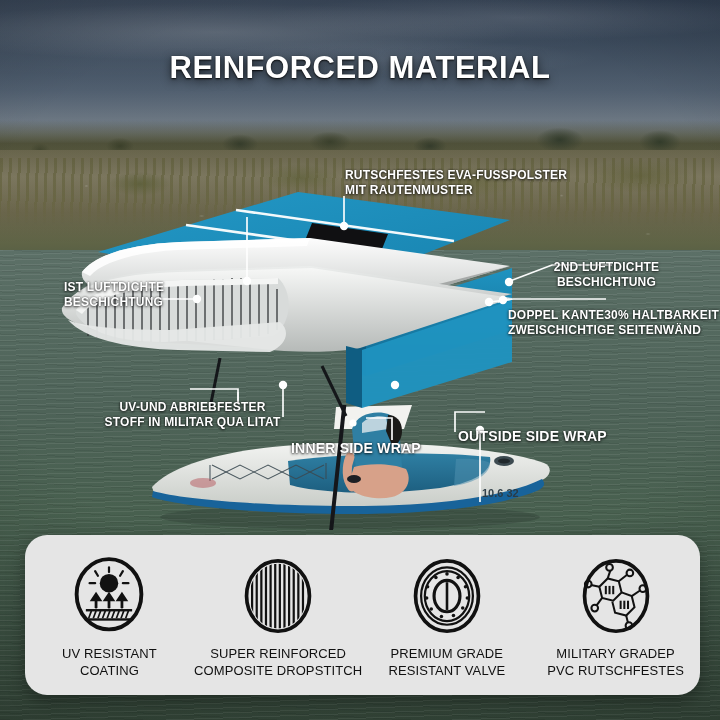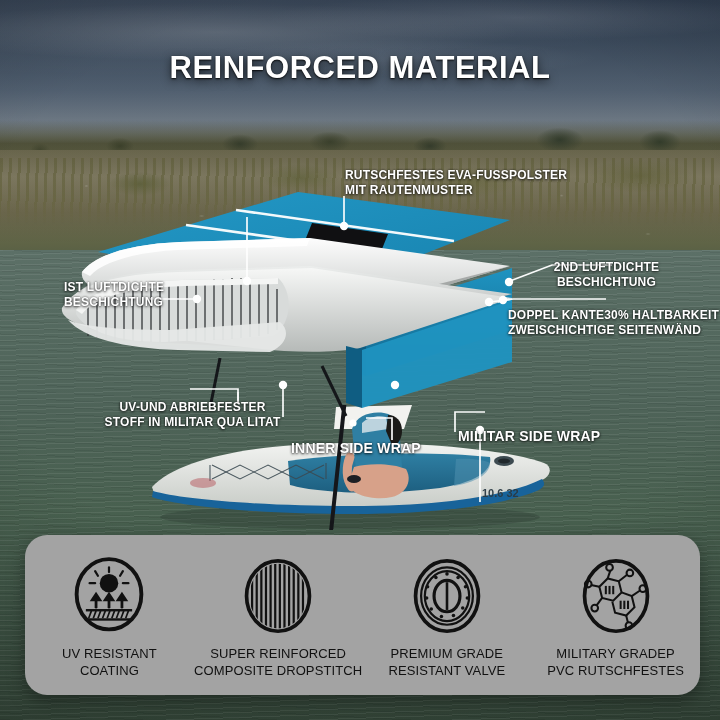--- a/index.html
+++ b/index.html
@@ -101,21 +101,21 @@
     letter-spacing:.2px;line-height:1.28;
     text-shadow:0 1px 3px rgba(0,0,0,.75),0 0 2px rgba(0,0,0,.6);
     white-space:pre-line;}
   .callout.right{text-align:right;}
   .callout.left{text-align:left;}
   .callout.center{text-align:center;}
 
   
   .card{
     position:absolute;left:25px;top:535px;width:675px;height:160px;
-    background:#a3a3a3;border-radius:22px;
+    background:#e5e5e5;border-radius:22px;
     box-shadow:0 6px 18px rgba(0,0,0,.35);
     display:flex;align-items:center;
   }
   .feat{flex:1;display:flex;flex-direction:column;align-items:center;justify-content:flex-start;
     padding-top:6px;}
   .feat .glyph{width:74px;height:80px;}
   .feat .cap{margin-top:9px;text-align:center;color:#111;font-size:13px;
     line-height:1.28;letter-spacing:.1px;white-space:pre-line;}
 </style>
 </head>
@@ -346,21 +346,21 @@
 BESCHICHTUNG</div>
 
   <div class="callout left" style="left:508px;top:308px;width:215px;">DOPPEL KANTE30% HALTBARKEIT
 ZWEISCHICHTIGE SEITENWÄND</div>
 
   <div class="callout center" style="left:60px;top:400px;width:265px;">UV-UND ABRIEBFESTER
 STOFF IN MILITAR QUA LITAT</div>
 
   <div class="callout left" style="left:291px;top:440px;width:150px;font-size:14px;">INNER SIDE WRAP</div>
 
-  <div class="callout left" style="left:458px;top:428px;width:175px;font-size:14px;">MILITAR SIDE WRAP</div>
+  <div class="callout left" style="left:458px;top:428px;width:175px;font-size:14px;">OUTSIDE SIDE WRAP</div>
 
   <div class="card">
 
     <div class="feat">
       <svg class="glyph" viewBox="0 0 80 86">
         <ellipse cx="40" cy="40" rx="35" ry="38" fill="none" stroke="#111" stroke-width="4.2"></ellipse>
         <circle cx="40" cy="28" r="10" fill="#111"></circle>
         <g stroke="#111" stroke-width="2.4" stroke-linecap="round">
           <path d="M40,11 L40,16"></path>
             <path d="M25,15 L28,20"></path>

